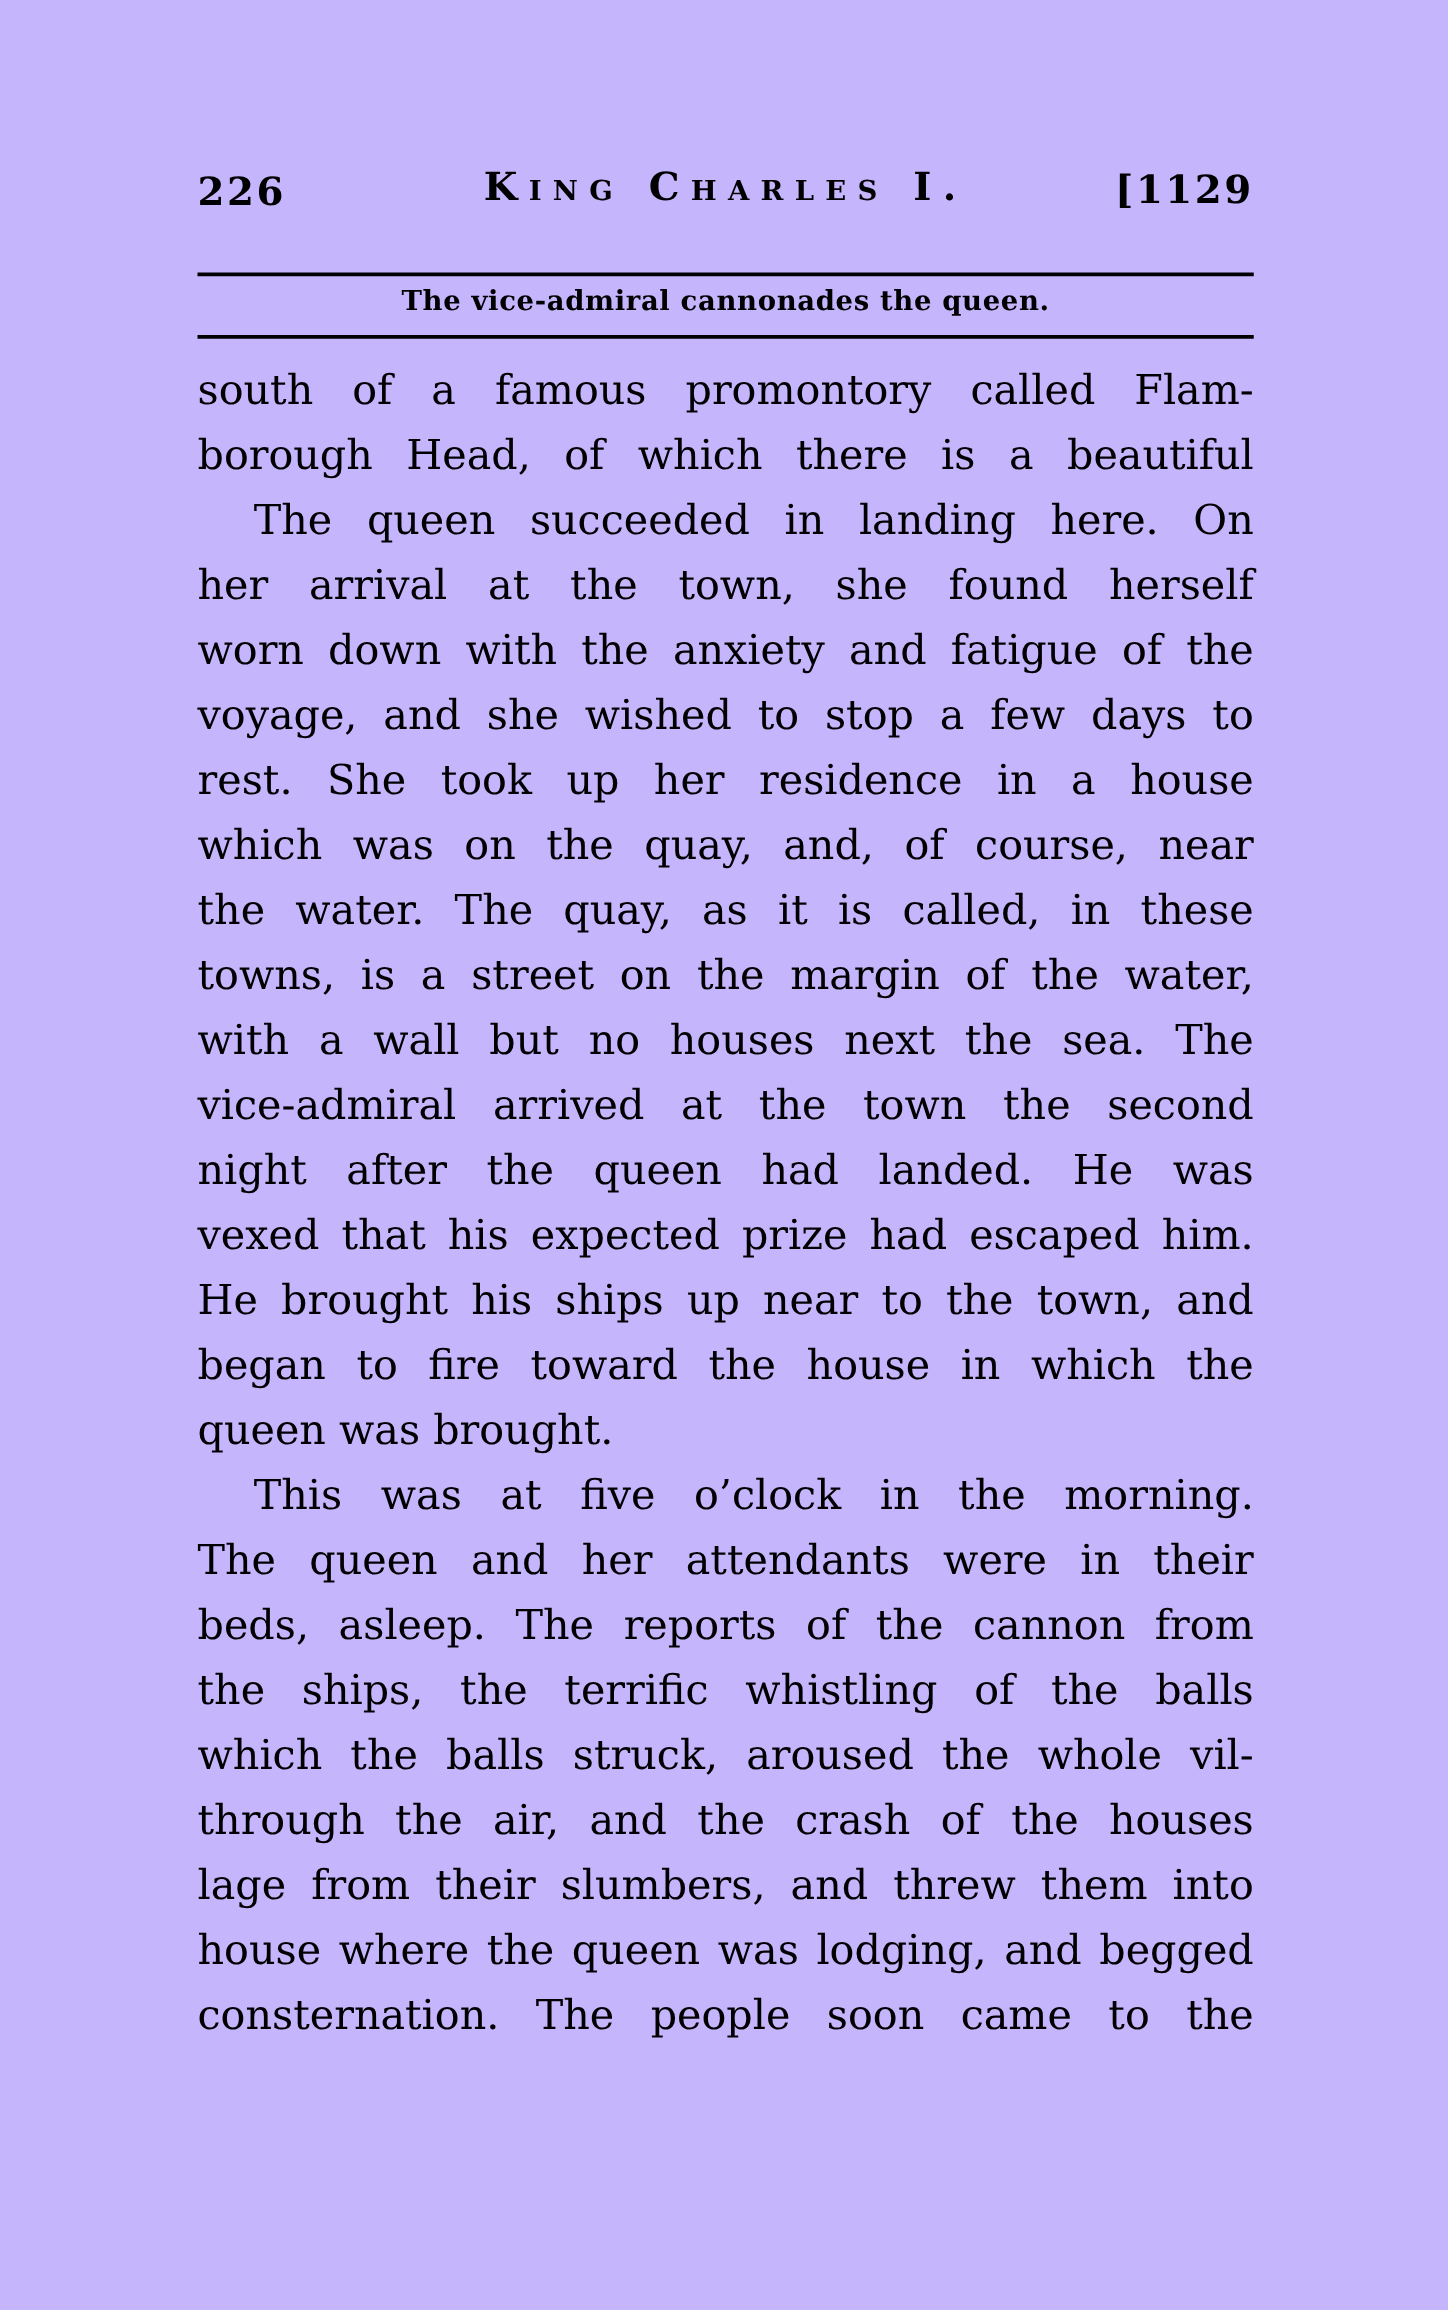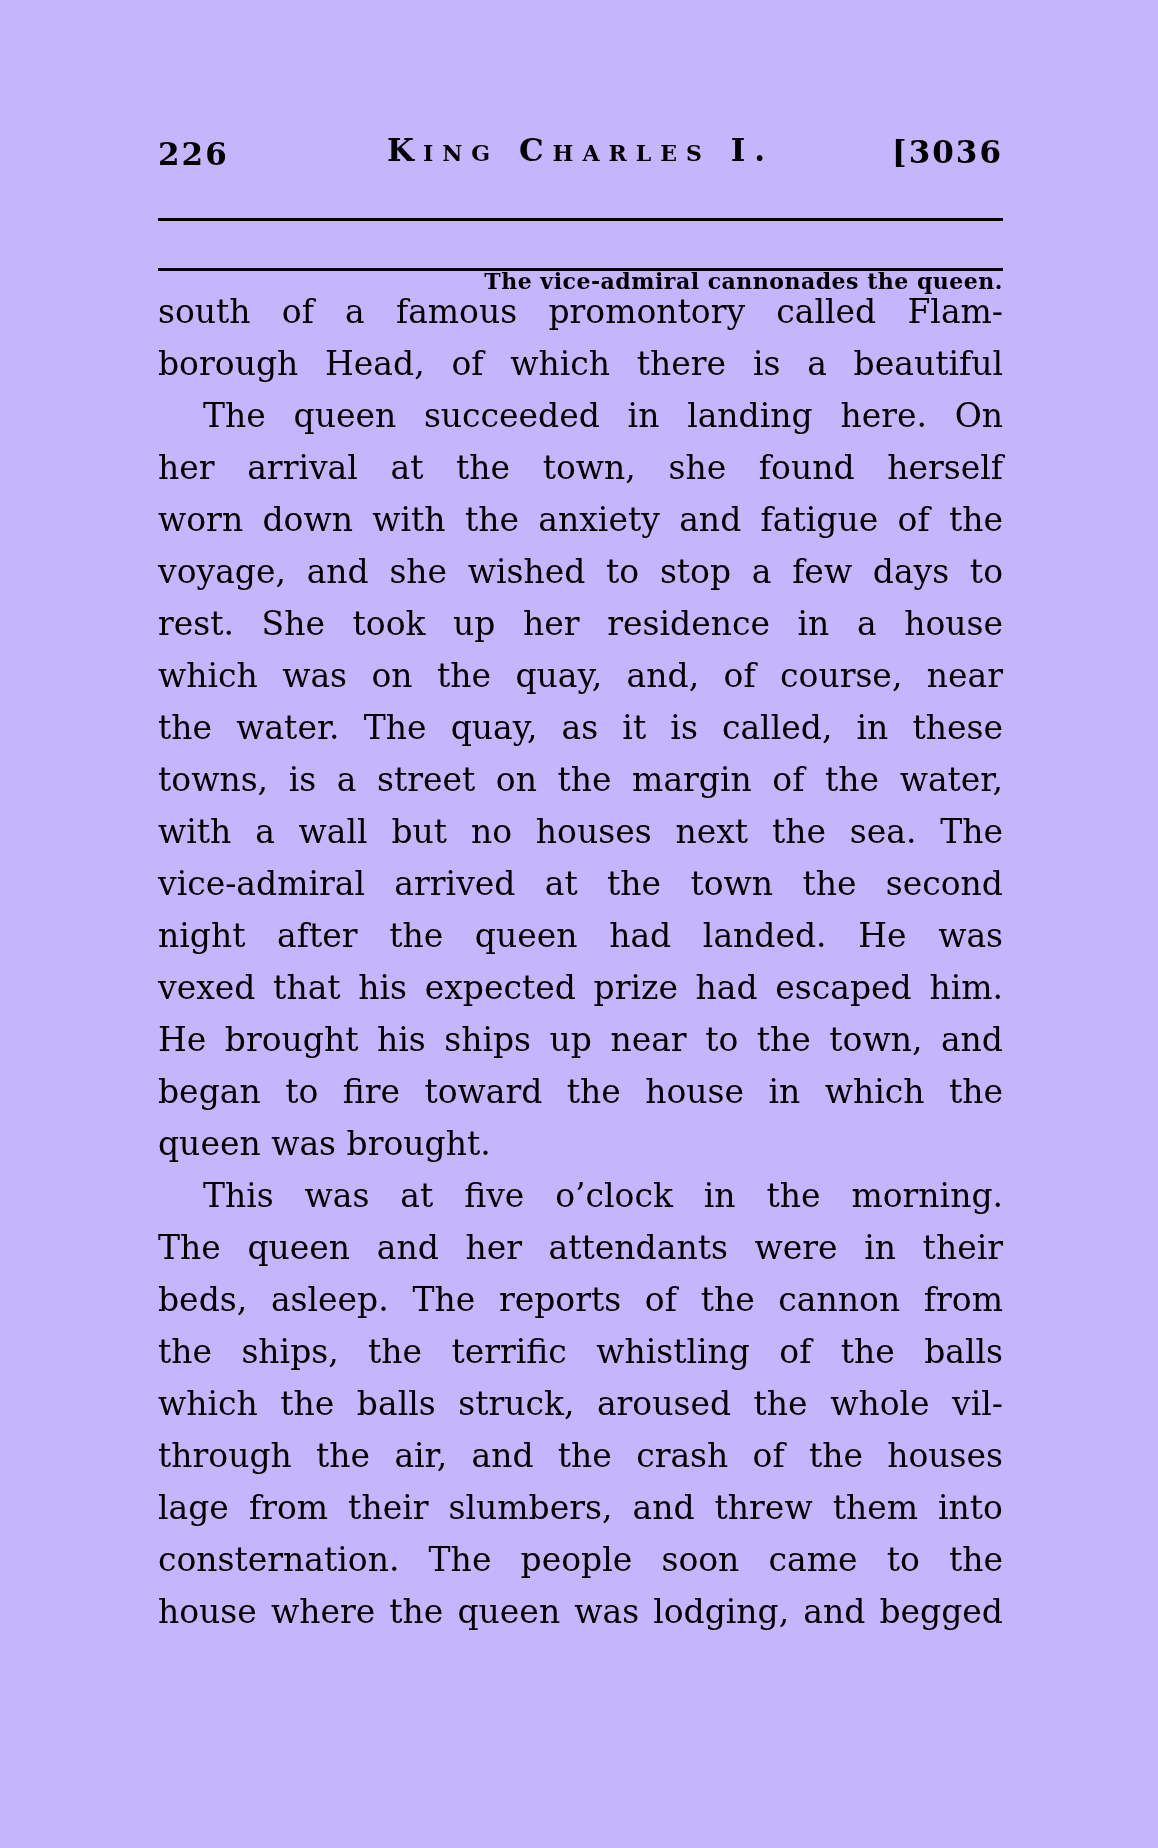--- a/index.html
+++ b/index.html
@@ -37,25 +37,24 @@
   }
   .year-marker { position: absolute; right: 0; top: 2px; letter-spacing: 2px; }
   .rule {
     position: absolute; left: 0; width: 100%;
     height: 3px; background: #000000;
   }
   .rule-top { top: 86px; }
   .rule-bottom { top: 136px; }
   .subtitle {
     position: absolute; left: 0; top: 96px; width: 100%;
-    text-align: right;
+    text-align: center;
     font-size: 22px;
     font-weight: bold;
     letter-spacing: 0.5px;
-    margin-top: 40px;
   }
   .body-text {
     position: absolute; left: 0; top: 154px; width: 100%;
   }
   .line {
     height: 52px;
     line-height: 52px;
     font-size: 33px;
     white-space: normal;
     overflow: visible;
@@ -66,21 +65,21 @@
 </style>
 </head>
 <body>
 
 <div class="page">
   <div class="content">
 
     <header class="page-header">
       <span class="folio">226</span>
       <span class="running-title">King Charles I.</span>
-      <span class="year-marker">[3036</span>
+      <span class="year-marker">[1129</span>
     </header>
 
     <div class="rule rule-top"></div>
 
     <div class="subtitle">The vice-admiral cannonades the queen.</div>
 
     <div class="rule rule-bottom"></div>
 
     <main class="body-text">
         <div class="line justify">south of a famous promontory called Flam-</div>
@@ -100,18 +99,18 @@
         <div class="line justify">He brought his ships up near to the town, and</div>
         <div class="line justify">began to fire toward the house in which the</div>
         <div class="line left">queen was brought.</div>
         <div class="line justify indent">This was at five o’clock in the morning.</div>
         <div class="line justify">The queen and her attendants were in their</div>
         <div class="line justify">beds, asleep. The reports of the cannon from</div>
         <div class="line justify">the ships, the terrific whistling of the balls</div>
         <div class="line justify">which the balls struck, aroused the whole vil-</div>
         <div class="line justify">through the air, and the crash of the houses</div>
         <div class="line justify">lage from their slumbers, and threw them into</div>
+        <div class="line justify">house where the queen was lodging, and begged</div>
         <div class="line justify">consternation. The people soon came to the</div>
-        <div class="line justify">house where the queen was lodging, and begged</div>
       </main>
 
   </div>
 </div>
 
 </body></html>

